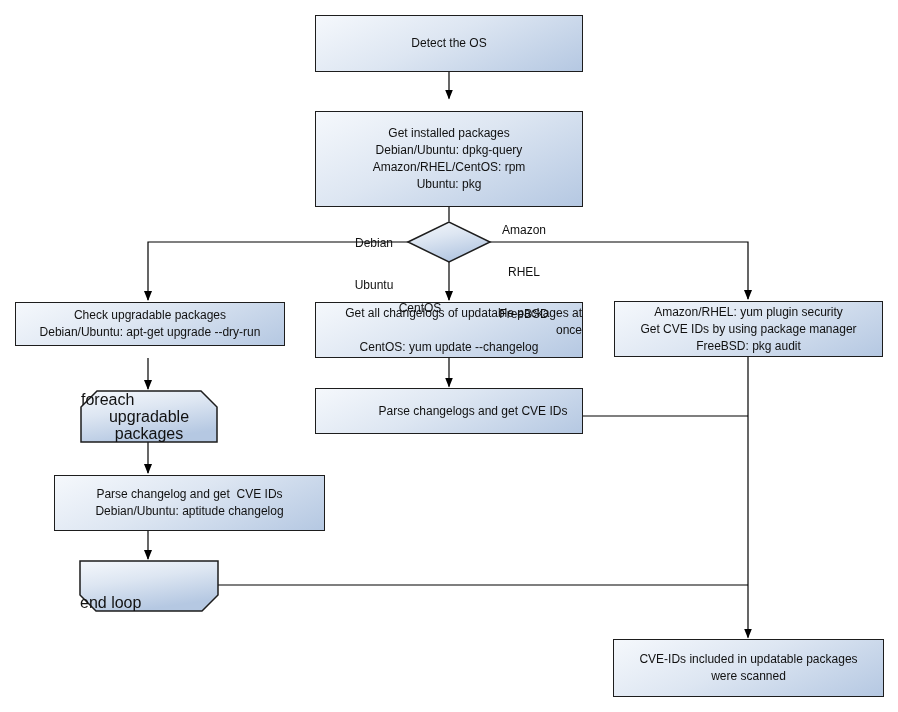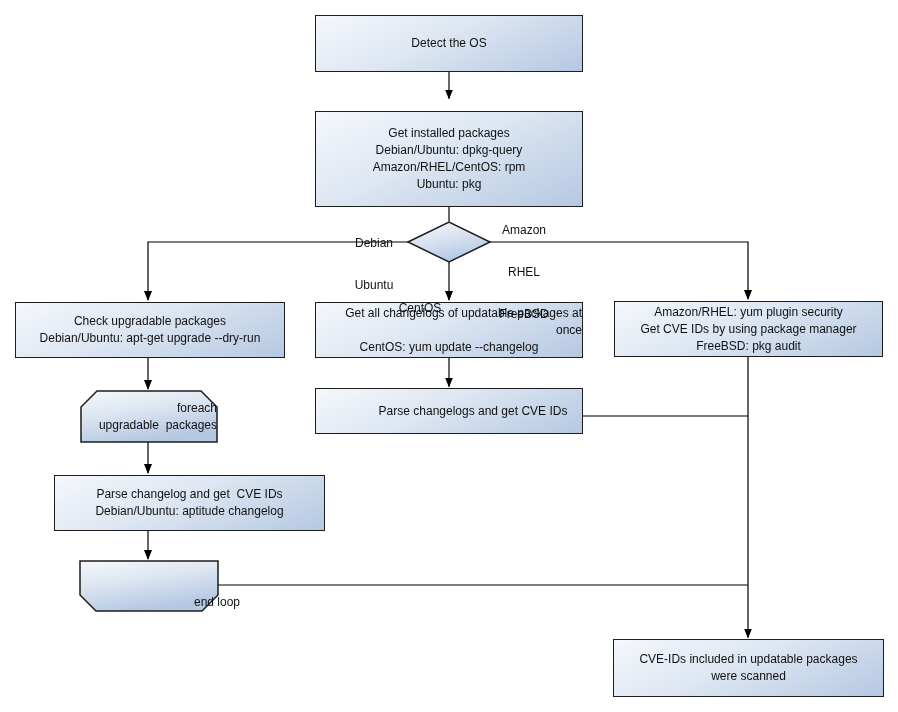--- a/index.html
+++ b/index.html
@@ -36,23 +36,23 @@
     font-size: 12px;
     line-height: 14px;
     color: #111111;
     text-align: center;
     white-space: pre-wrap;
   }
   .shapelabel {
     position: absolute;
     display: flex;
     flex-direction: column;
-    align-items: flex-end;
+    align-items: flex-start;
     justify-content: center;
-    font-size: 12px;
+    font-size: 16px;
     line-height: 17px;
     color: #111111;
     text-align: center;
     white-space: pre-wrap;
   }
   .wire { stroke: #000000; stroke-width: 1.2; fill: none; }
   .shape { stroke: #1d1d1d; stroke-width: 1.5; fill: url(#shapeGrad); }
   #arrowhead path { fill: #000000; }
 </style>
 </head>
@@ -94,21 +94,21 @@
     <div>Detect the OS</div>
   </div>
 
   <div class="node" style="left:315px; top:83px; width:268px; height:96px;margin-top:28px;">
     <div>Get installed packages</div>
     <div>Debian/Ubuntu: dpkg-query</div>
     <div>Amazon/RHEL/CentOS: rpm</div>
     <div>Ubuntu: pkg</div>
   </div>
 
-  <div class="node" style="left:15px; top:302px; width:270px; height:56px;">
+  <div class="node" style="left:15px; top:302px; width:270px; height:44px;">
     <div>Check upgradable packages</div>
     <div>Debian/Ubuntu: apt-get upgrade --dry-run</div>
   </div>
 
   <div class="node" style="left:315px; top:302px; width:268px; height:56px;">
     <div>Get all changelogs of updatable packages at once</div>
     <div>CentOS: yum update --changelog</div>
   </div>
 
   <div class="node" style="left:614px; top:301px; width:269px; height:56px;">

